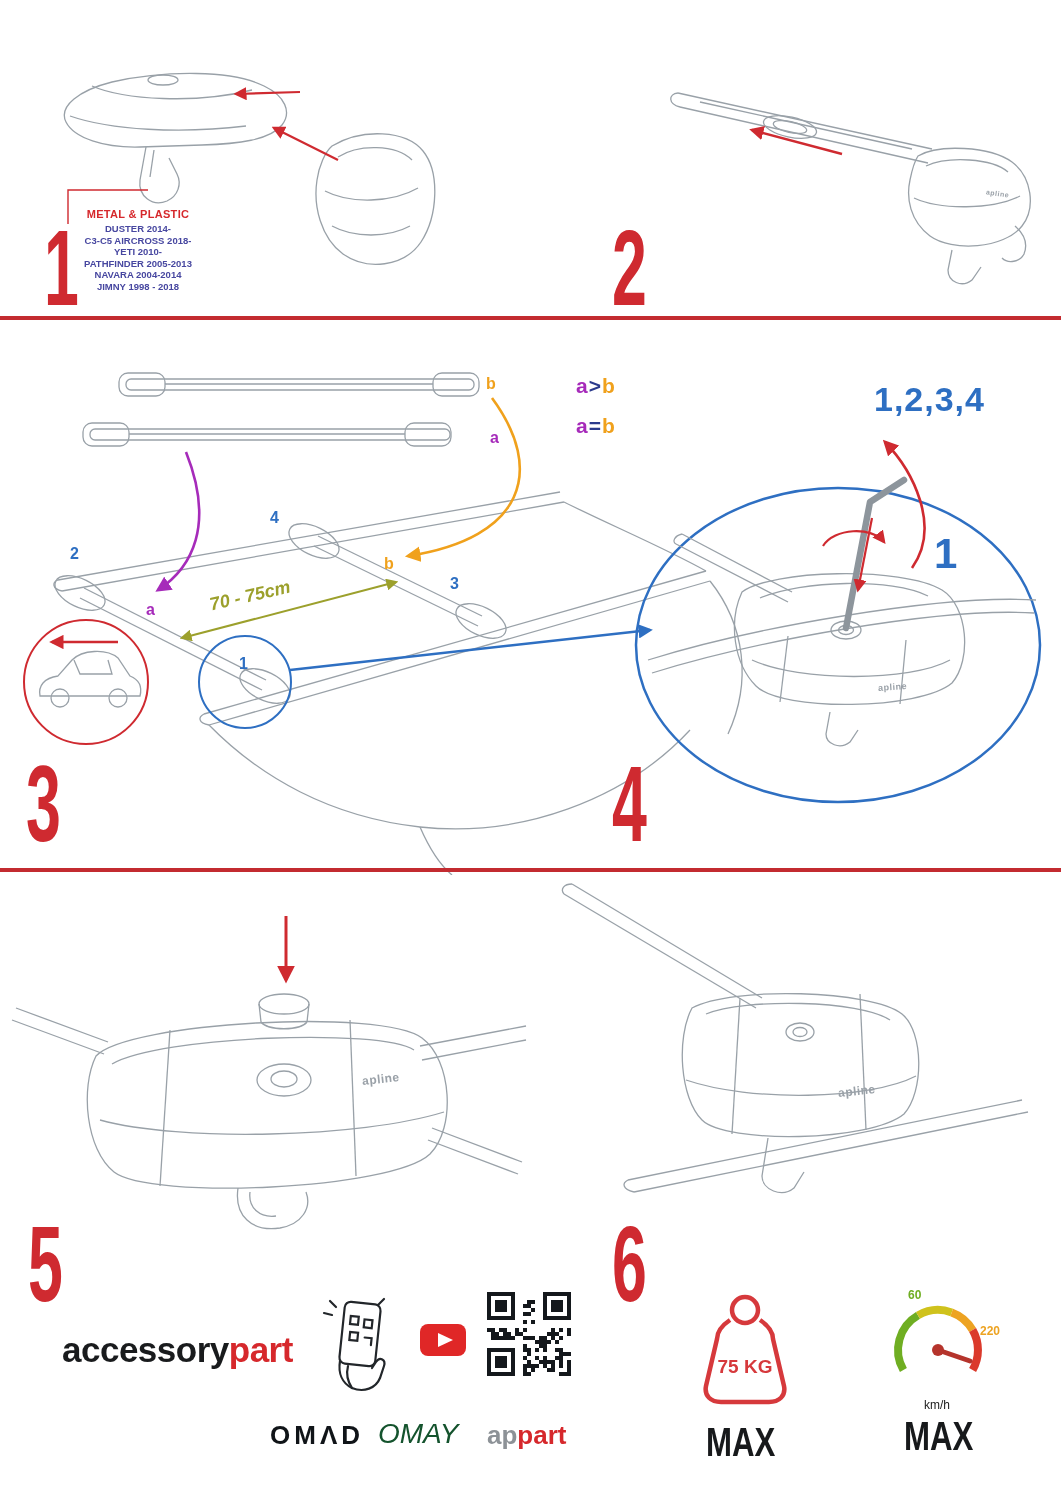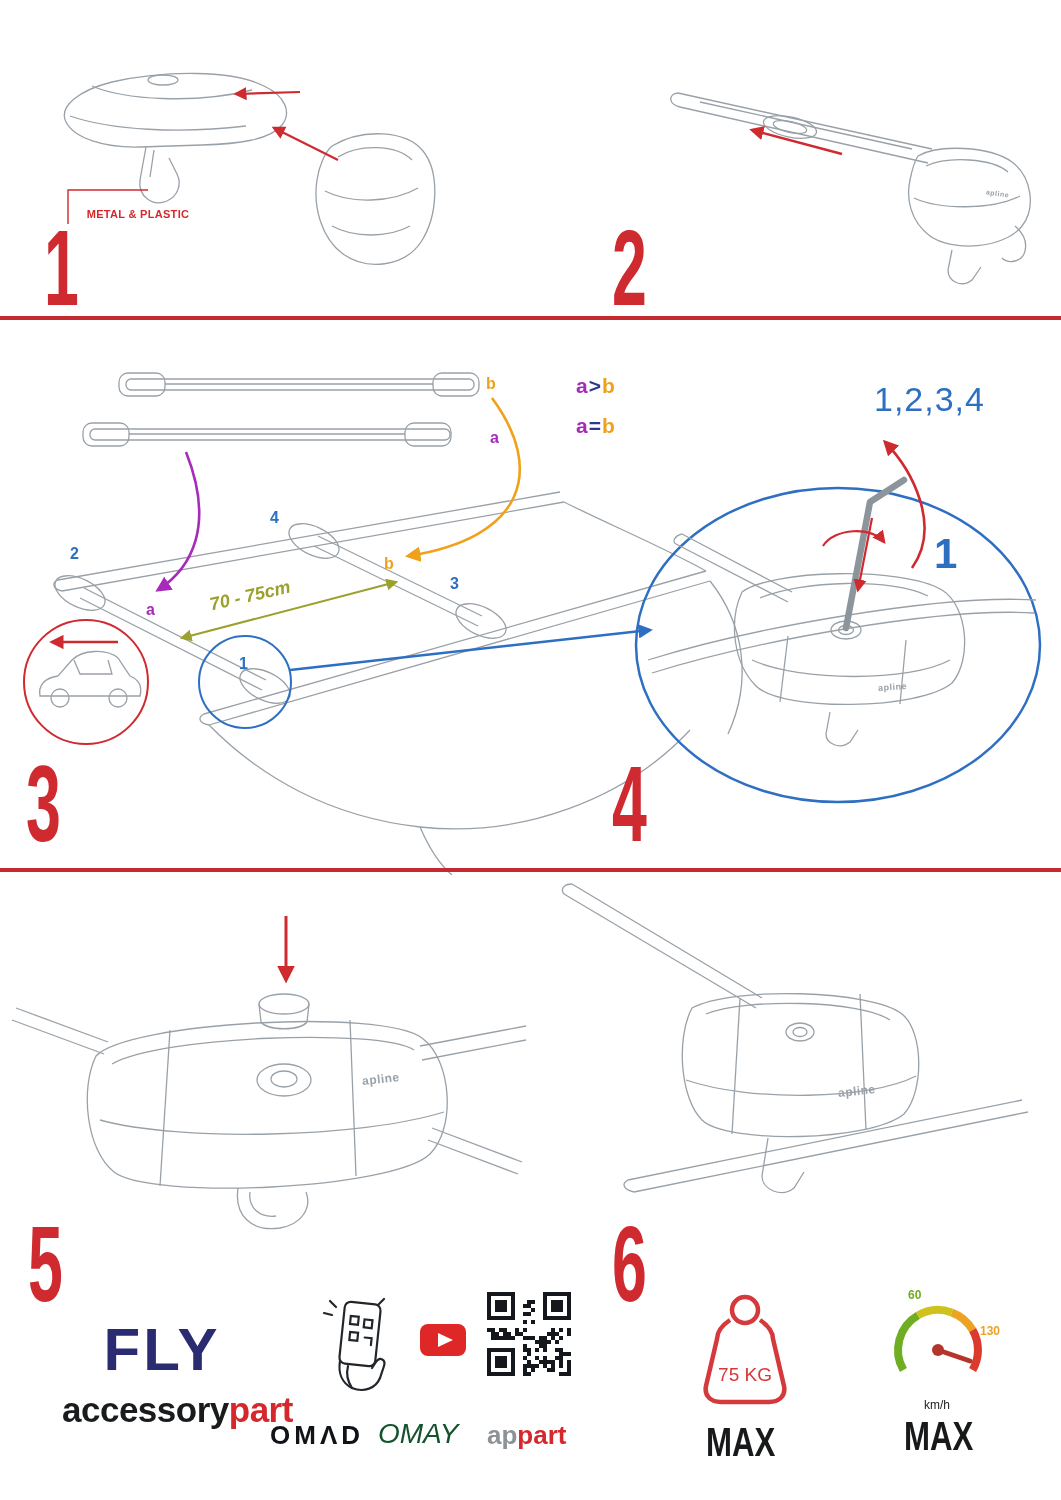--- a/index.html
+++ b/index.html
@@ -9,37 +9,37 @@
   .panel svg.art{position:absolute;left:0;top:0}
   .divider{position:absolute;left:0;width:1061px;height:4px;background:#c32b30}
   .step-num{position:absolute;color:#cf2a30;font-size:108px;font-weight:700;line-height:.86;
             transform:scaleX(.58);transform-origin:left top;white-space:nowrap}
   .lbl{position:absolute;font-weight:700;line-height:1;white-space:nowrap}
   .blue{color:#2e6fc2}.purple{color:#a62bba}.orange{color:#f0a11c}.navy{color:#2b3a8c}.red{color:#d6282c}
   .pos{font-size:16px}
   .barlbl{font-size:16px}
   .measure{font-size:18px;font-style:italic;transform:rotate(-13deg);transform-origin:left top;color:#9ca02c}
   .rule{position:absolute;font-size:21px;font-weight:700;letter-spacing:1px}
-  .seq{position:absolute;font-size:34px;font-weight:400;color:#2e6fc2;letter-spacing:1px}
+  .seq{position:absolute;font-size:34px;font-weight:700;color:#2e6fc2;letter-spacing:1px}
   .bignum{position:absolute;font-size:42px;font-weight:700;color:#2e6fc2}
   .footbrand{position:absolute;color:#9aa1a8;font-weight:700;letter-spacing:.5px}
   .mat-block{position:absolute;left:40px;top:178px;width:196px;text-align:center}
   .mat-label{color:#d6282c;font-weight:700;font-size:11px;margin-bottom:3px;letter-spacing:.3px}
   .models span{display:block;color:#4747a0;font-weight:700;font-size:9.5px;line-height:11.5px}
   footer{position:absolute;left:0;top:1280px;width:1061px;height:220px}
   .brand-block{position:absolute;left:62px;top:40px;width:200px;text-align:center}
   .fly{color:#2b2b72;font-weight:700;font-size:60px;letter-spacing:3px;line-height:1}
   .accpart{margin-top:10px;font-weight:700;font-size:35px;letter-spacing:-.5px;color:#191b1d}
   .omad{position:absolute;left:270px;top:140px;font-size:26px;font-weight:700;letter-spacing:4px;color:#101418}
   .omay{position:absolute;left:378px;top:138px;font-size:28px;font-weight:400;font-style:italic;color:#14532d}
   .aplinelogo{position:absolute;left:487px;top:140px;font-size:26px;font-weight:700}
   .aplinelogo .ap{color:#8d9297}
   .maxlbl{position:absolute;font-size:40px;font-weight:700;color:#17191b;transform:scaleX(.78);transform-origin:left top;line-height:1}
   .weight{position:absolute;left:690px;top:10px;width:116px;height:170px}
-  .weight .val{position:absolute;left:0;top:74px;width:110px;text-align:center;color:#d6393c;font-weight:400;font-size:19px}
+  .weight .val{position:absolute;left:0;top:66px;width:110px;text-align:center;color:#d6393c;font-weight:700;font-size:19px}
   .gauge{position:absolute;left:878px;top:10px;width:135px;height:170px}
   .gauge .small{position:absolute;font-size:12px;font-weight:700}
   .gauge .unit{position:absolute;font-size:12px;color:#222;font-weight:400}
 </style>
 </head>
 <body>
 
 <div class="page">
 
   <svg width="0" height="0" style="position:absolute" aria-hidden="true">
@@ -77,20 +77,28 @@
         <path d="M332,196 C354,208 388,208 410,196"></path>
       </g>
       <g stroke="#cf2a30" fill="none" stroke-width="2.2">
         <line x1="300" y1="62" x2="236" y2="64" marker-end="url(#arrR)"></line>
         <line x1="338" y1="130" x2="274" y2="98" marker-end="url(#arrR)"></line>
         <path d="M148,160 L68,160 L68,194" stroke-width="1.4"></path>
       </g>
     </svg>
     <div class="mat-block">
       <div class="mat-label">METAL &amp; PLASTIC</div>
+      <div class="models">
+        <span>DUSTER 2014-</span>
+        <span>C3-C5 AIRCROSS 2018-</span>
+        <span>YETI 2010-</span>
+        <span>PATHFINDER 2005-2013</span>
+        <span>NAVARA 2004-2014</span>
+        <span>JIMNY 1998 - 2018</span>
+      </div>
     </div>
   </div>
   <div class="step-num" style="left:44px;top:222px">1</div>
 
   <div class="panel" style="left:600px;top:30px;width:461px;height:285px">
     <svg class="art" width="461" height="285" viewBox="0 0 461 285">
       <g stroke="#99a1a8" fill="none" stroke-width="1.3">
         <path d="M78,63 L332,119"></path>
         <path d="M80,77 L328,133"></path>
         <path d="M78,63 C68,64 68,74 80,77"></path>
@@ -259,21 +267,20 @@
         <path d="M88,300 C82,303 82,309 94,312"></path>
         <path d="M228,258 L222,296 C222,310 242,318 254,308 L264,292"></path>
       </g>
     </svg>
     <span class="footbrand" style="left:298px;top:204px;font-size:12px;transform:rotate(-6deg)">apline</span>
   </div>
   <div class="step-num" style="left:612px;top:1218px">6</div>
 
   <footer>
     <div class="brand-block">
-      <div class="fly">FLY</div>
       <div class="accpart"><span>accessory</span><span class="red">part</span></div>
     </div>
 
     <svg style="position:absolute;left:318px;top:15px" width="85" height="100" viewBox="0 0 85 100">
       <g stroke="#22262a" fill="none" stroke-width="2.2" stroke-linecap="round">
         <rect x="24" y="8" width="36" height="62" rx="6" transform="rotate(6 42 39)"></rect>
         <rect x="31" y="22" width="8" height="8" transform="rotate(6 42 39)"></rect>
         <rect x="45" y="24" width="8" height="8" transform="rotate(6 42 39)"></rect>
         <rect x="32" y="38" width="8" height="8" transform="rotate(6 42 39)"></rect>
         <path d="M47,42 l7,0 l0,7" transform="rotate(6 42 39)"></path>
@@ -415,19 +422,19 @@
     <div class="gauge">
       <svg width="125" height="105" viewBox="0 0 125 105">
         <path d="M25.4,80 A40,40 0 0 1 40,25.4" stroke="#6fae22" stroke-width="8" fill="none"></path>
         <path d="M40,25.4 A40,40 0 0 1 73.7,22.4" stroke="#cfc21c" stroke-width="8" fill="none"></path>
         <path d="M73.7,22.4 A40,40 0 0 1 94.6,40" stroke="#eda322" stroke-width="8" fill="none"></path>
         <path d="M94.6,40 A40,40 0 0 1 94.6,80" stroke="#db3a2c" stroke-width="8" fill="none"></path>
         <line x1="60" y1="60" x2="92" y2="71" stroke="#b5342c" stroke-width="5" stroke-linecap="round"></line>
         <circle cx="60" cy="60" r="6" fill="#b5342c"></circle>
       </svg>
       <span class="small" style="left:30px;top:-2px;color:#6fae22">60</span>
-      <span class="small" style="left:102px;top:34px;color:#eda322">130</span>
+      <span class="small" style="left:102px;top:34px;color:#eda322">220</span>
       <span class="unit" style="left:46px;top:108px">km/h</span>
       <span class="maxlbl" style="left:26px;top:126px">MAX</span>
     </div>
   </footer>
 
 </div>
 
 </body></html>

